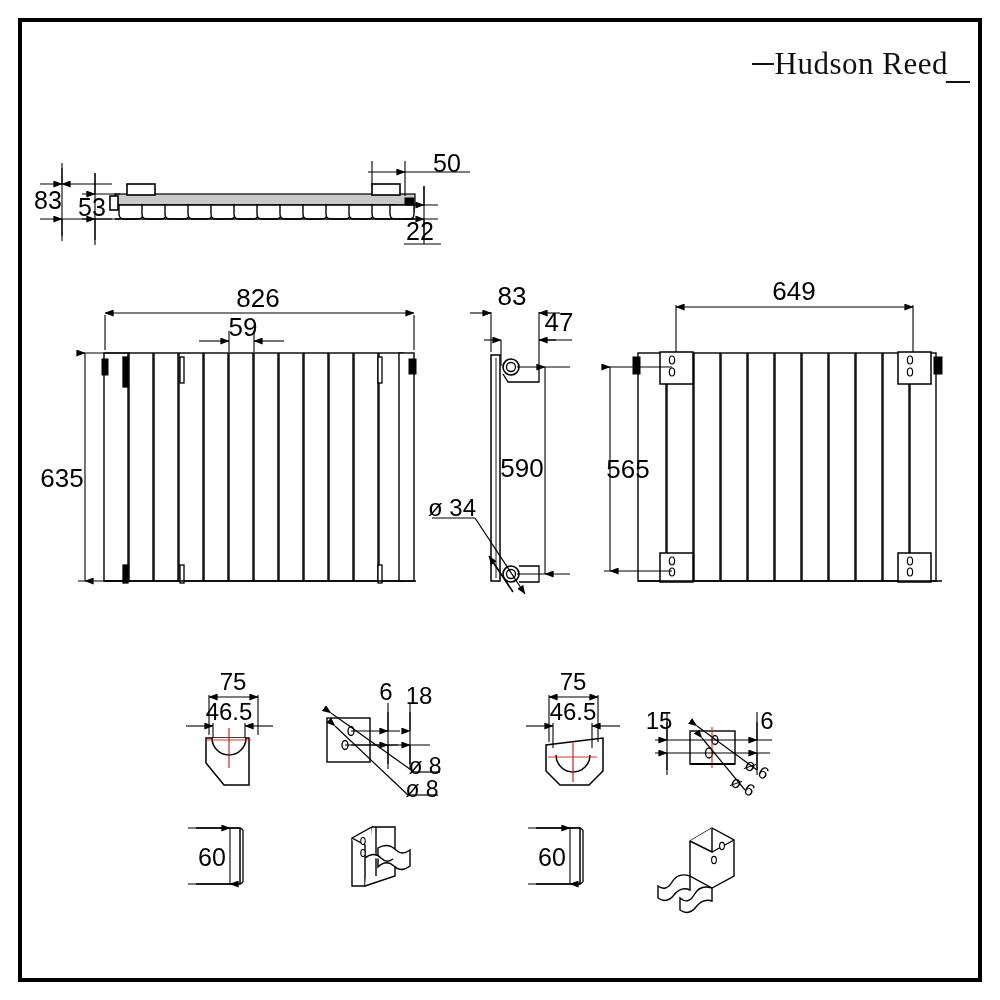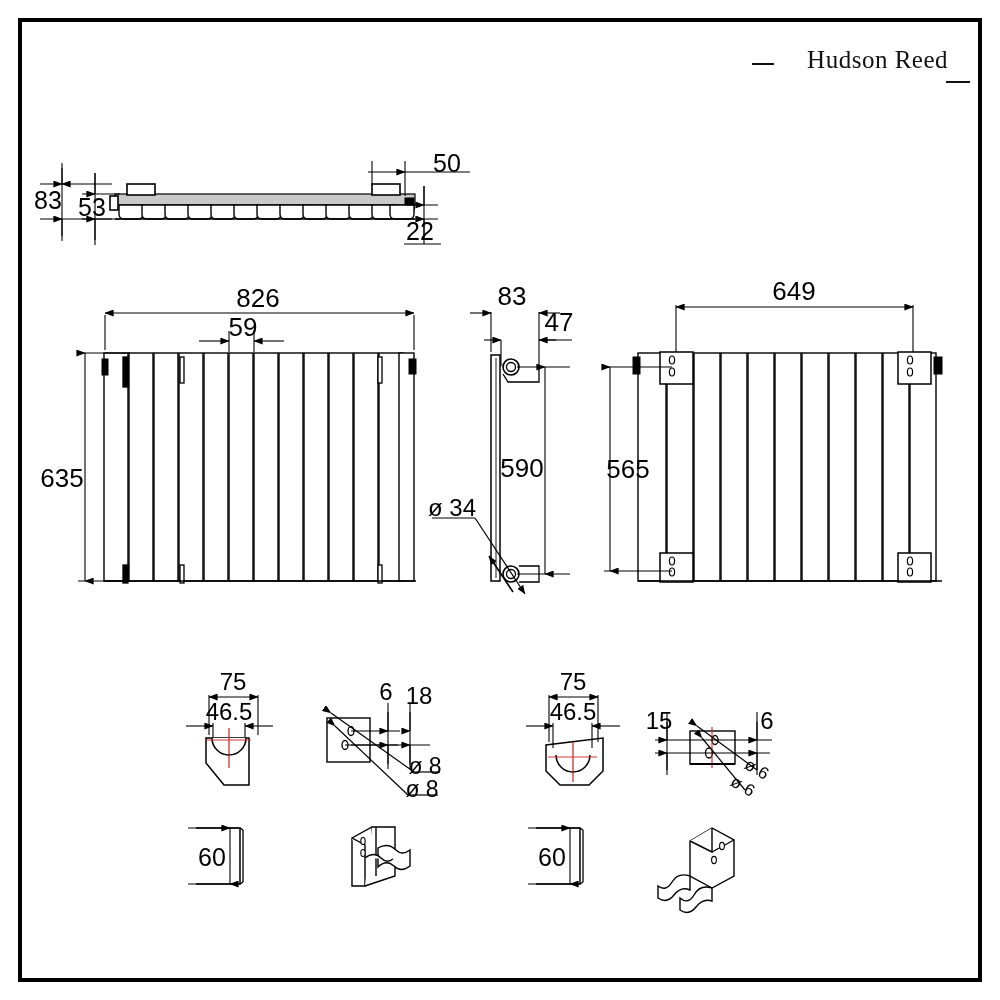--- a/index.html
+++ b/index.html
@@ -21,21 +21,21 @@
   #sheet svg {
     position: absolute;
     left: 0;
     top: 0;
   }
   .brand {
     position: absolute;
     right: 52px;
     top: 46px;
     font-family: "Liberation Serif", serif;
-    font-size: 25px;
+    font-size: 31px;
     letter-spacing: 0.5px;
     color: #111111;
     white-space: nowrap;
     text-align: center;
   }
   .brand-rule-l, .brand-rule-r {
     position: absolute;
     height: 2px;
     background: #111111;
   }

